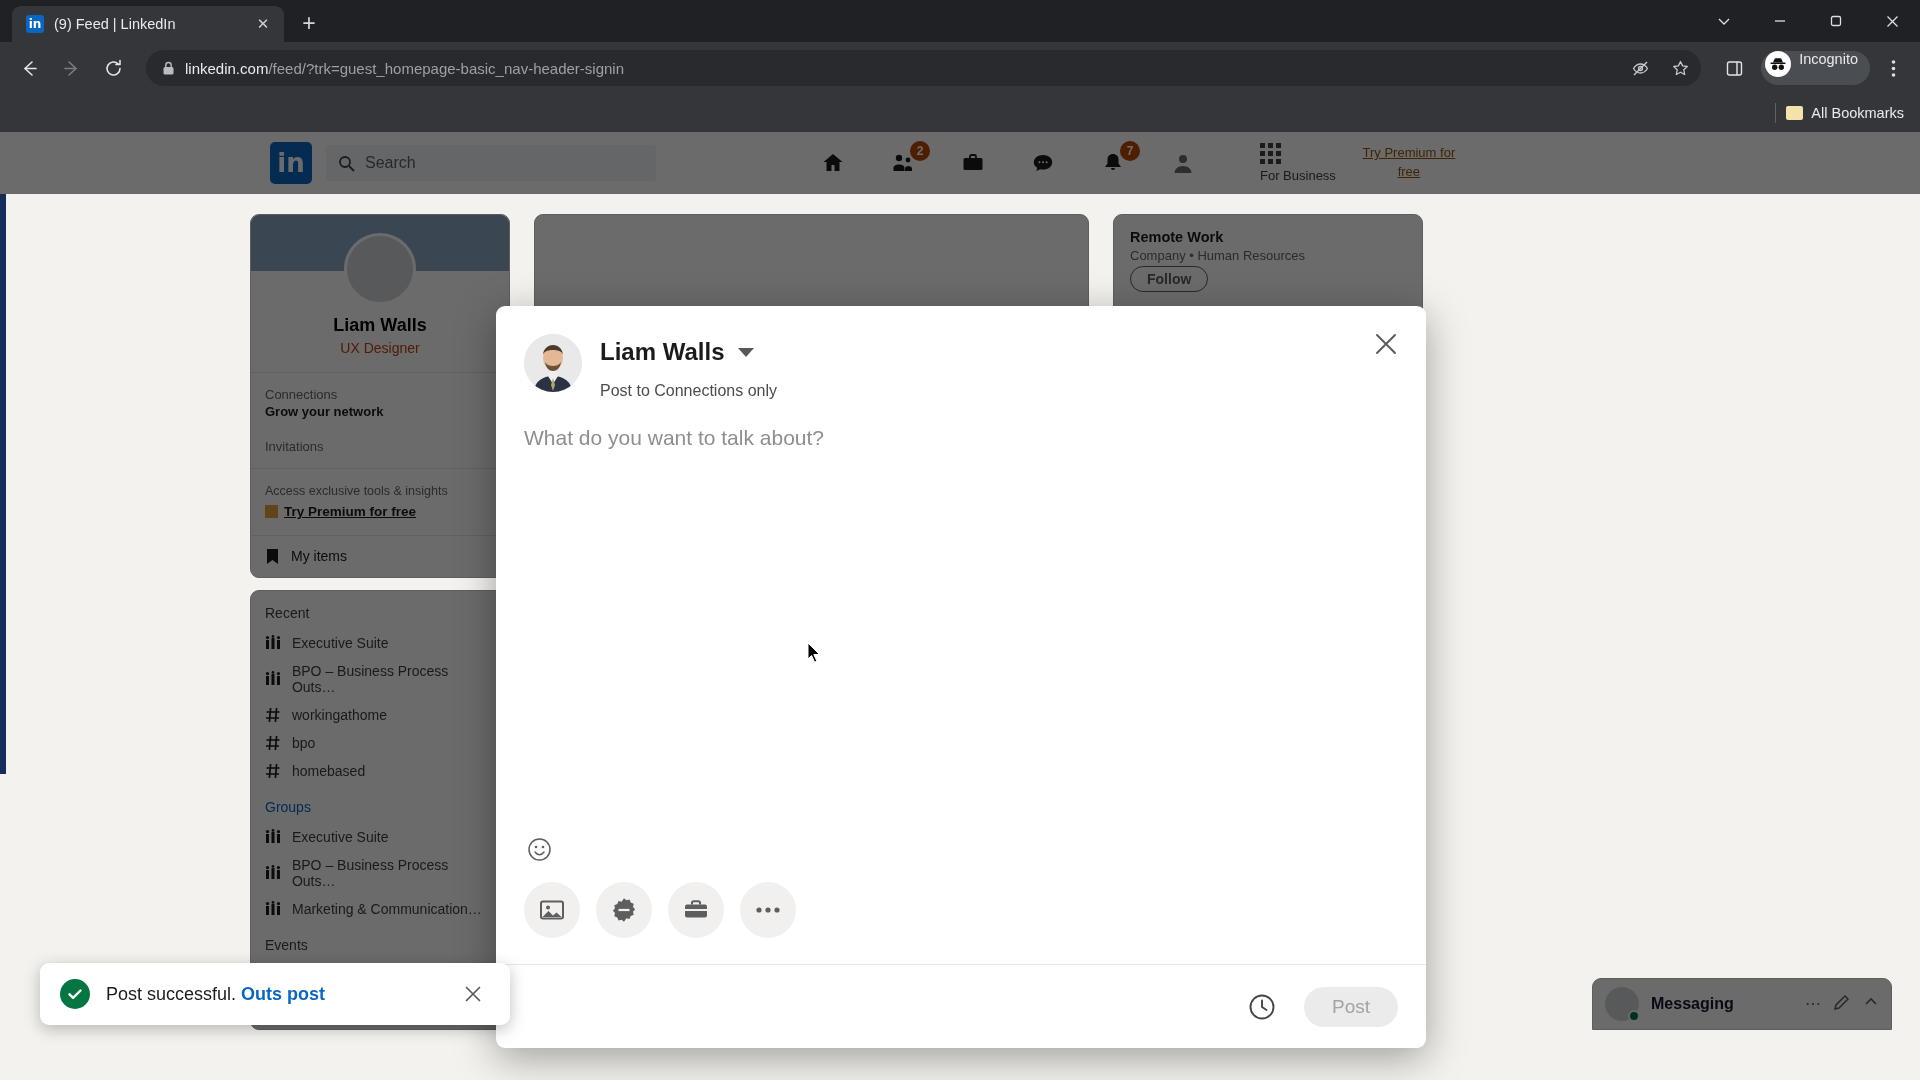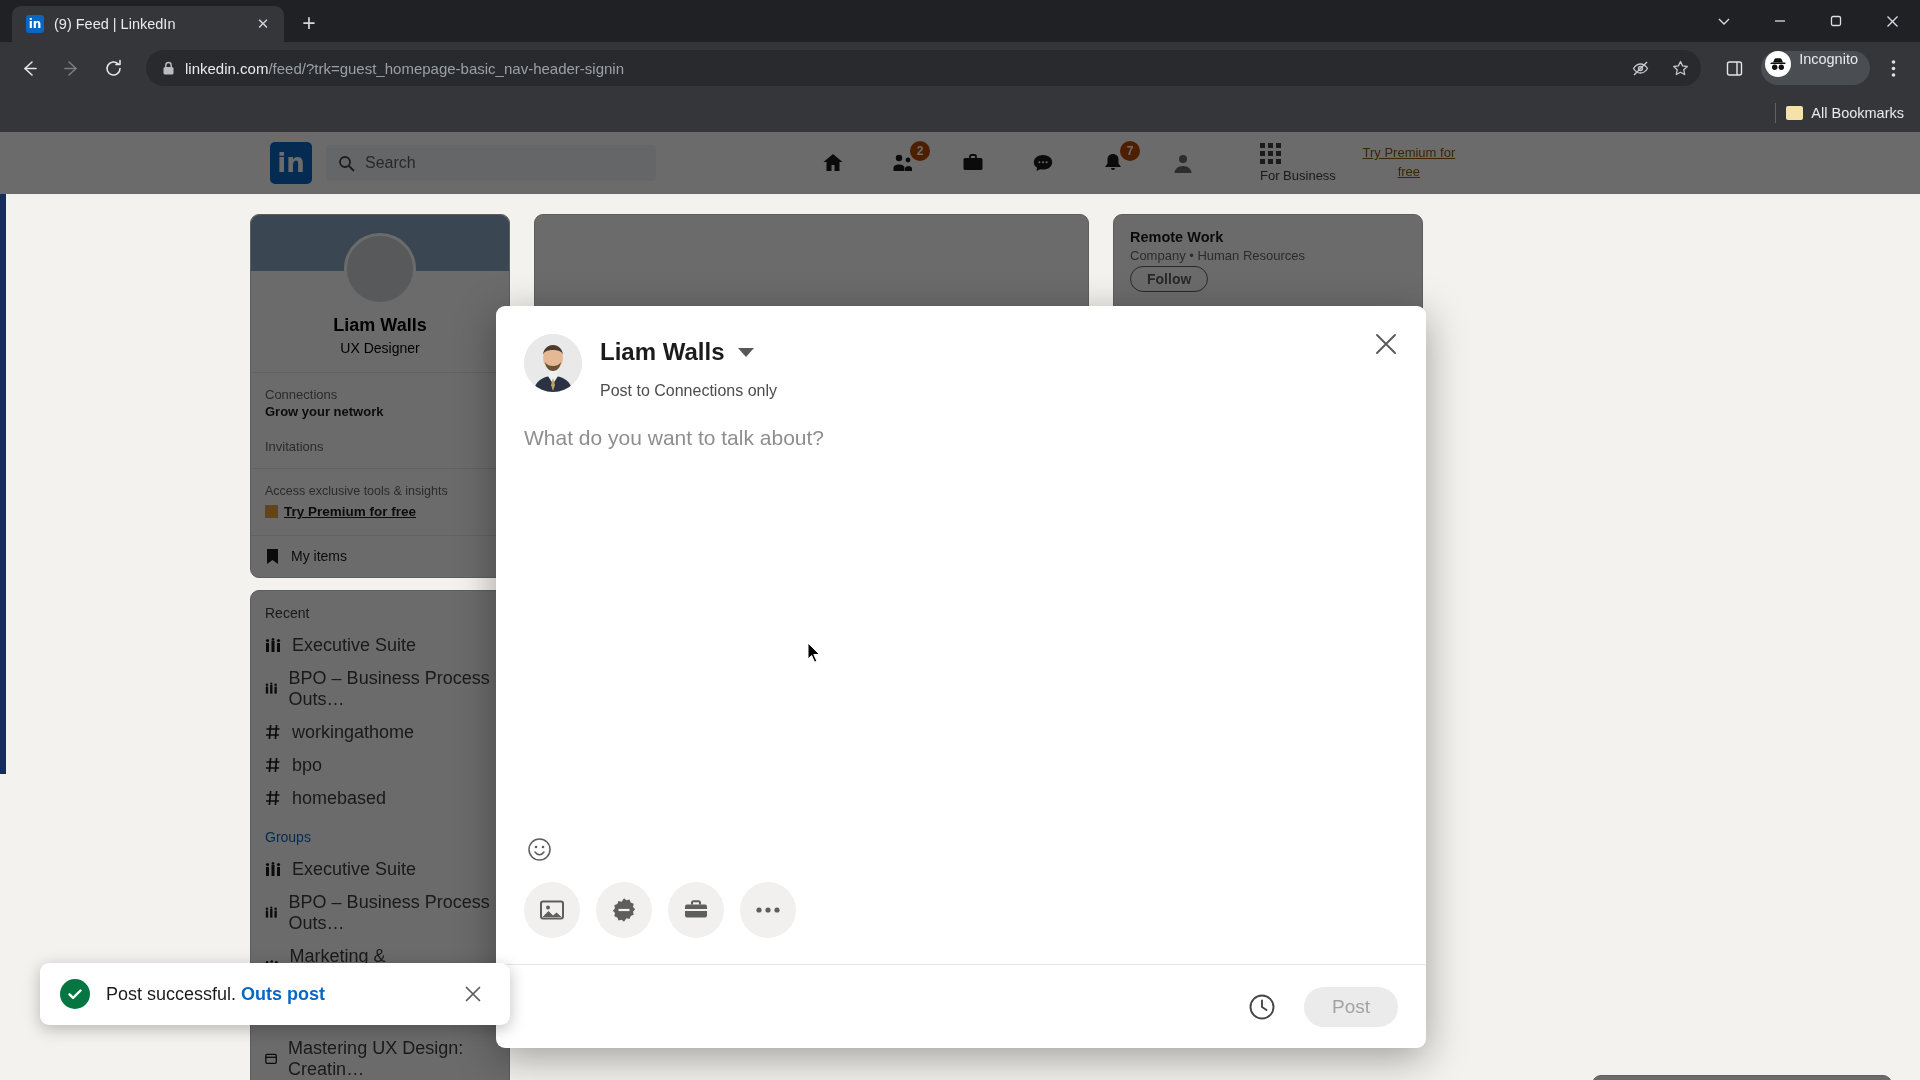--- a/index.html
+++ b/index.html
@@ -143,33 +143,33 @@
   .li-body { display: flex; gap: 24px; padding: 20px 0 0 250px; }
   .li-card { background: #fff; border: 1px solid #e0dfdc; border-radius: 9px; }
   .li-left { width: 260px; }
   .li-prof-banner { height: 56px; background: #8aa8c4; border-radius: 9px 9px 0 0; }
   .li-prof-av {
     width: 72px; height: 72px; border-radius: 50%;
     background: #cfd4d8; border: 3px solid #fff;
     margin: -38px auto 0;
   }
   .li-prof-name { text-align: center; font-size: 18px; font-weight: bold; color: #000; margin-top: 10px; }
-  .li-prof-title { text-align: center; font-size: 14px; color: #000000; margin-top: 4px; padding-bottom: 16px; }
+  .li-prof-title { text-align: center; font-size: 14px; color: #c2410c; margin-top: 4px; padding-bottom: 16px; }
   .li-div { height: 1px; background: #e8e6e3; }
   .li-stats { padding: 14px 14px 10px; }
   .li-stat-lbl { font-size: 13px; color: #666; }
   .li-stat-val { font-size: 13px; font-weight: bold; color: #1b1b1b; margin-top: 2px; }
   .li-stat2 { font-size: 13px; color: #666; padding: 10px 14px 14px; }
   .li-prem { padding: 12px 14px; font-size: 12.5px; color: #666; line-height: 1.6; }
   .li-prem a { color: #1b1b1b; font-weight: bold; text-decoration: underline; font-size: 13.5px; }
   .li-prem-ic { display: inline-block; width: 13px; height: 13px; background: #e7a33e; margin-right: 6px; vertical-align: -2px; }
   .li-myitems { padding: 12px 14px; font-size: 14px; color: #1b1b1b; display: flex; align-items: center; gap: 11px; }
   .li-sec-title { font-size: 14px; color: #404040; padding: 14px 14px 8px; }
   .li-sec-title.blue { color: #0a66c2; }
-  .li-li { display: flex; align-items: center; gap: 11px; padding: 6px 14px; font-size: 18px; color: #3f3f3f; }
+  .li-li { display: flex; align-items: center; gap: 11px; padding: 6px 14px; font-size: 14px; color: #3f3f3f; }
   .li-showmore { padding: 8px 14px 16px 40px; font-size: 14px; color: #666; }
 
   .li-feed { width: 555px; }
   .li-post { padding: 14px 16px 0; }
   .li-post-txt { font-size: 14.5px; color: #1b1b1b; line-height: 1.45; }
   .li-seemore { text-align: right; font-size: 14px; color: #666; margin-top: 10px; padding-right: 4px; }
   .li-post-media { height: 120px; background: #1d2a18; margin-top: 10px; position: relative; }
   .li-caption { position: absolute; bottom: 0; left: 50%; transform: translateX(-50%); width: 360px; background: #000; color: #ddd; text-align: center; font-size: 14px; padding: 6px 0; }
 
   .li-right-col { width: 310px; }

